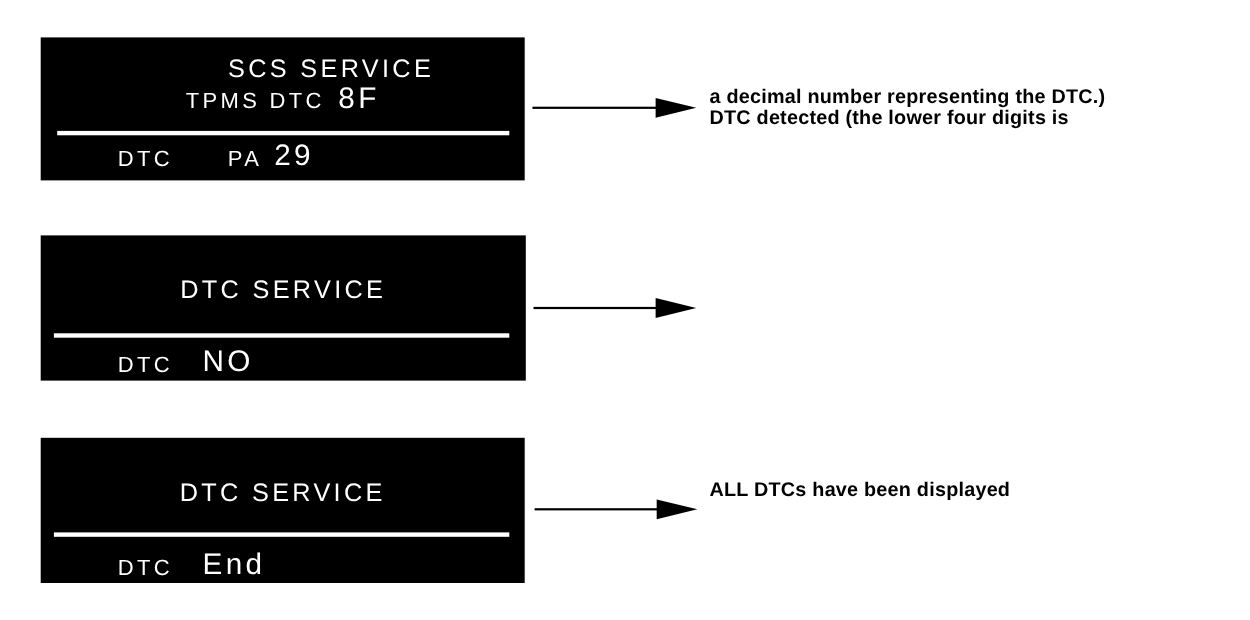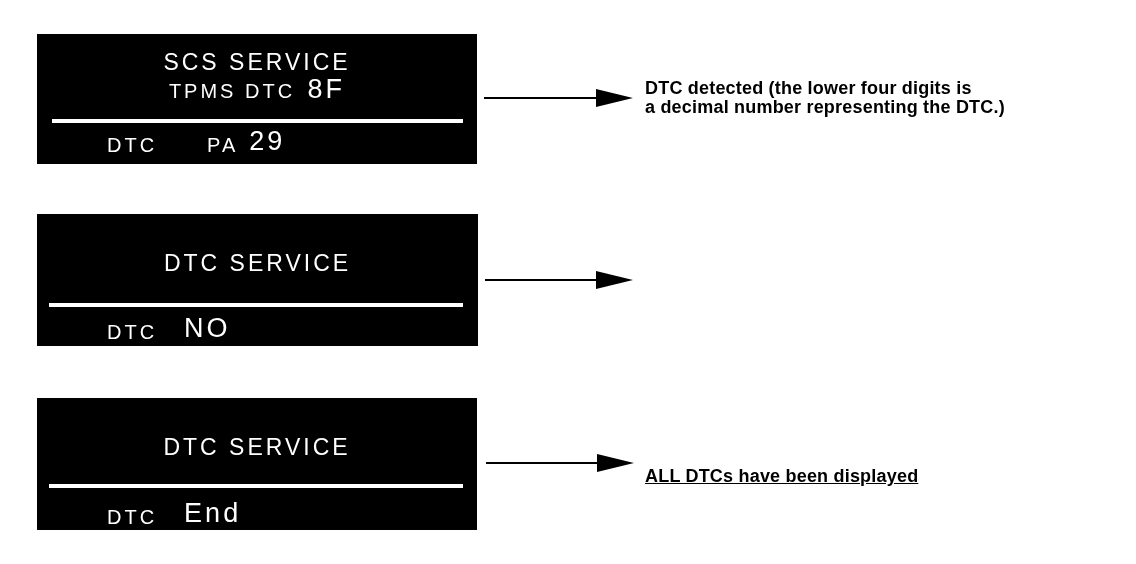--- a/index.html
+++ b/index.html
@@ -10,21 +10,21 @@
   
   .panel { position:absolute; background:#000000; color:#ffffff; }
   .p1 { left:37px;  top:34px;  width:440px; height:130px; }
   .p2 { left:37px;  top:214px; width:441px; height:132px; }
   .p3 { left:37px;  top:398px; width:440px; height:132px; }
 
   .disp-title {
     position:absolute; left:0; width:100%; text-align:center;
     font-size:23px; letter-spacing:3px; white-space:nowrap; font-weight:400;
   }
-  .p1 .disp-title { top:15px; }
+  .p1 .disp-title { top:15px;padding-left:44px; }
   .p2 .disp-title, .p3 .disp-title { top:36px; }
 
   .disp-line2 {
     position:absolute; left:0; top:40px; width:100%; text-align:center; white-space:nowrap;
   }
   .disp-small { font-size:20px; letter-spacing:3px; font-weight:400; }
   .disp-large { font-size:27px; letter-spacing:3px; font-weight:400; }
   .disp-line2 .disp-large { margin-left:8px; }
 
   .sep { position:absolute; background:#ffffff; height:4px; }
@@ -59,21 +59,21 @@
   .a3-head { left:597px; top:454px; }
 
   
   .annotation {
     position:absolute; left:645px; color:#000000;
     font-weight:700; font-size:18px; line-height:18.5px;
     letter-spacing:0.2px; white-space:nowrap;
   }
   .ann1 { top:79px; }
   .ann2 { top:270px; }
-  .ann3 { top:467px;text-decoration:underline; }
+  .ann3 { top:436px; }
 </style>
 </head>
 <body>
 
 <div class="canvas">
 
   <div class="panel p1">
     <div class="disp-title">SCS SERVICE</div>
     <div class="disp-line2">
       <span class="disp-small">TPMS DTC</span>
@@ -84,22 +84,22 @@
       <span class="disp-small">DTC</span>
       <span class="disp-small gap-lg">PA</span>
       <span class="disp-large gap-xs">29</span>
     </div>
   </div>
 
   <div class="arrow-line a1-line"></div>
   <div class="arrow-head a1-head"></div>
 
   <div class="annotation ann1">
+    <div>a decimal number representing the DTC.)</div>
     <div>DTC detected (the lower four digits is</div>
-    <div>a decimal number representing the DTC.)</div>
   </div>
 
   <div class="panel p2">
     <div class="disp-title">DTC SERVICE</div>
     <div class="sep"></div>
     <div class="disp-bottom">
       <span class="disp-small">DTC</span>
       <span class="disp-large gap-md">NO</span>
     </div>
   </div>

